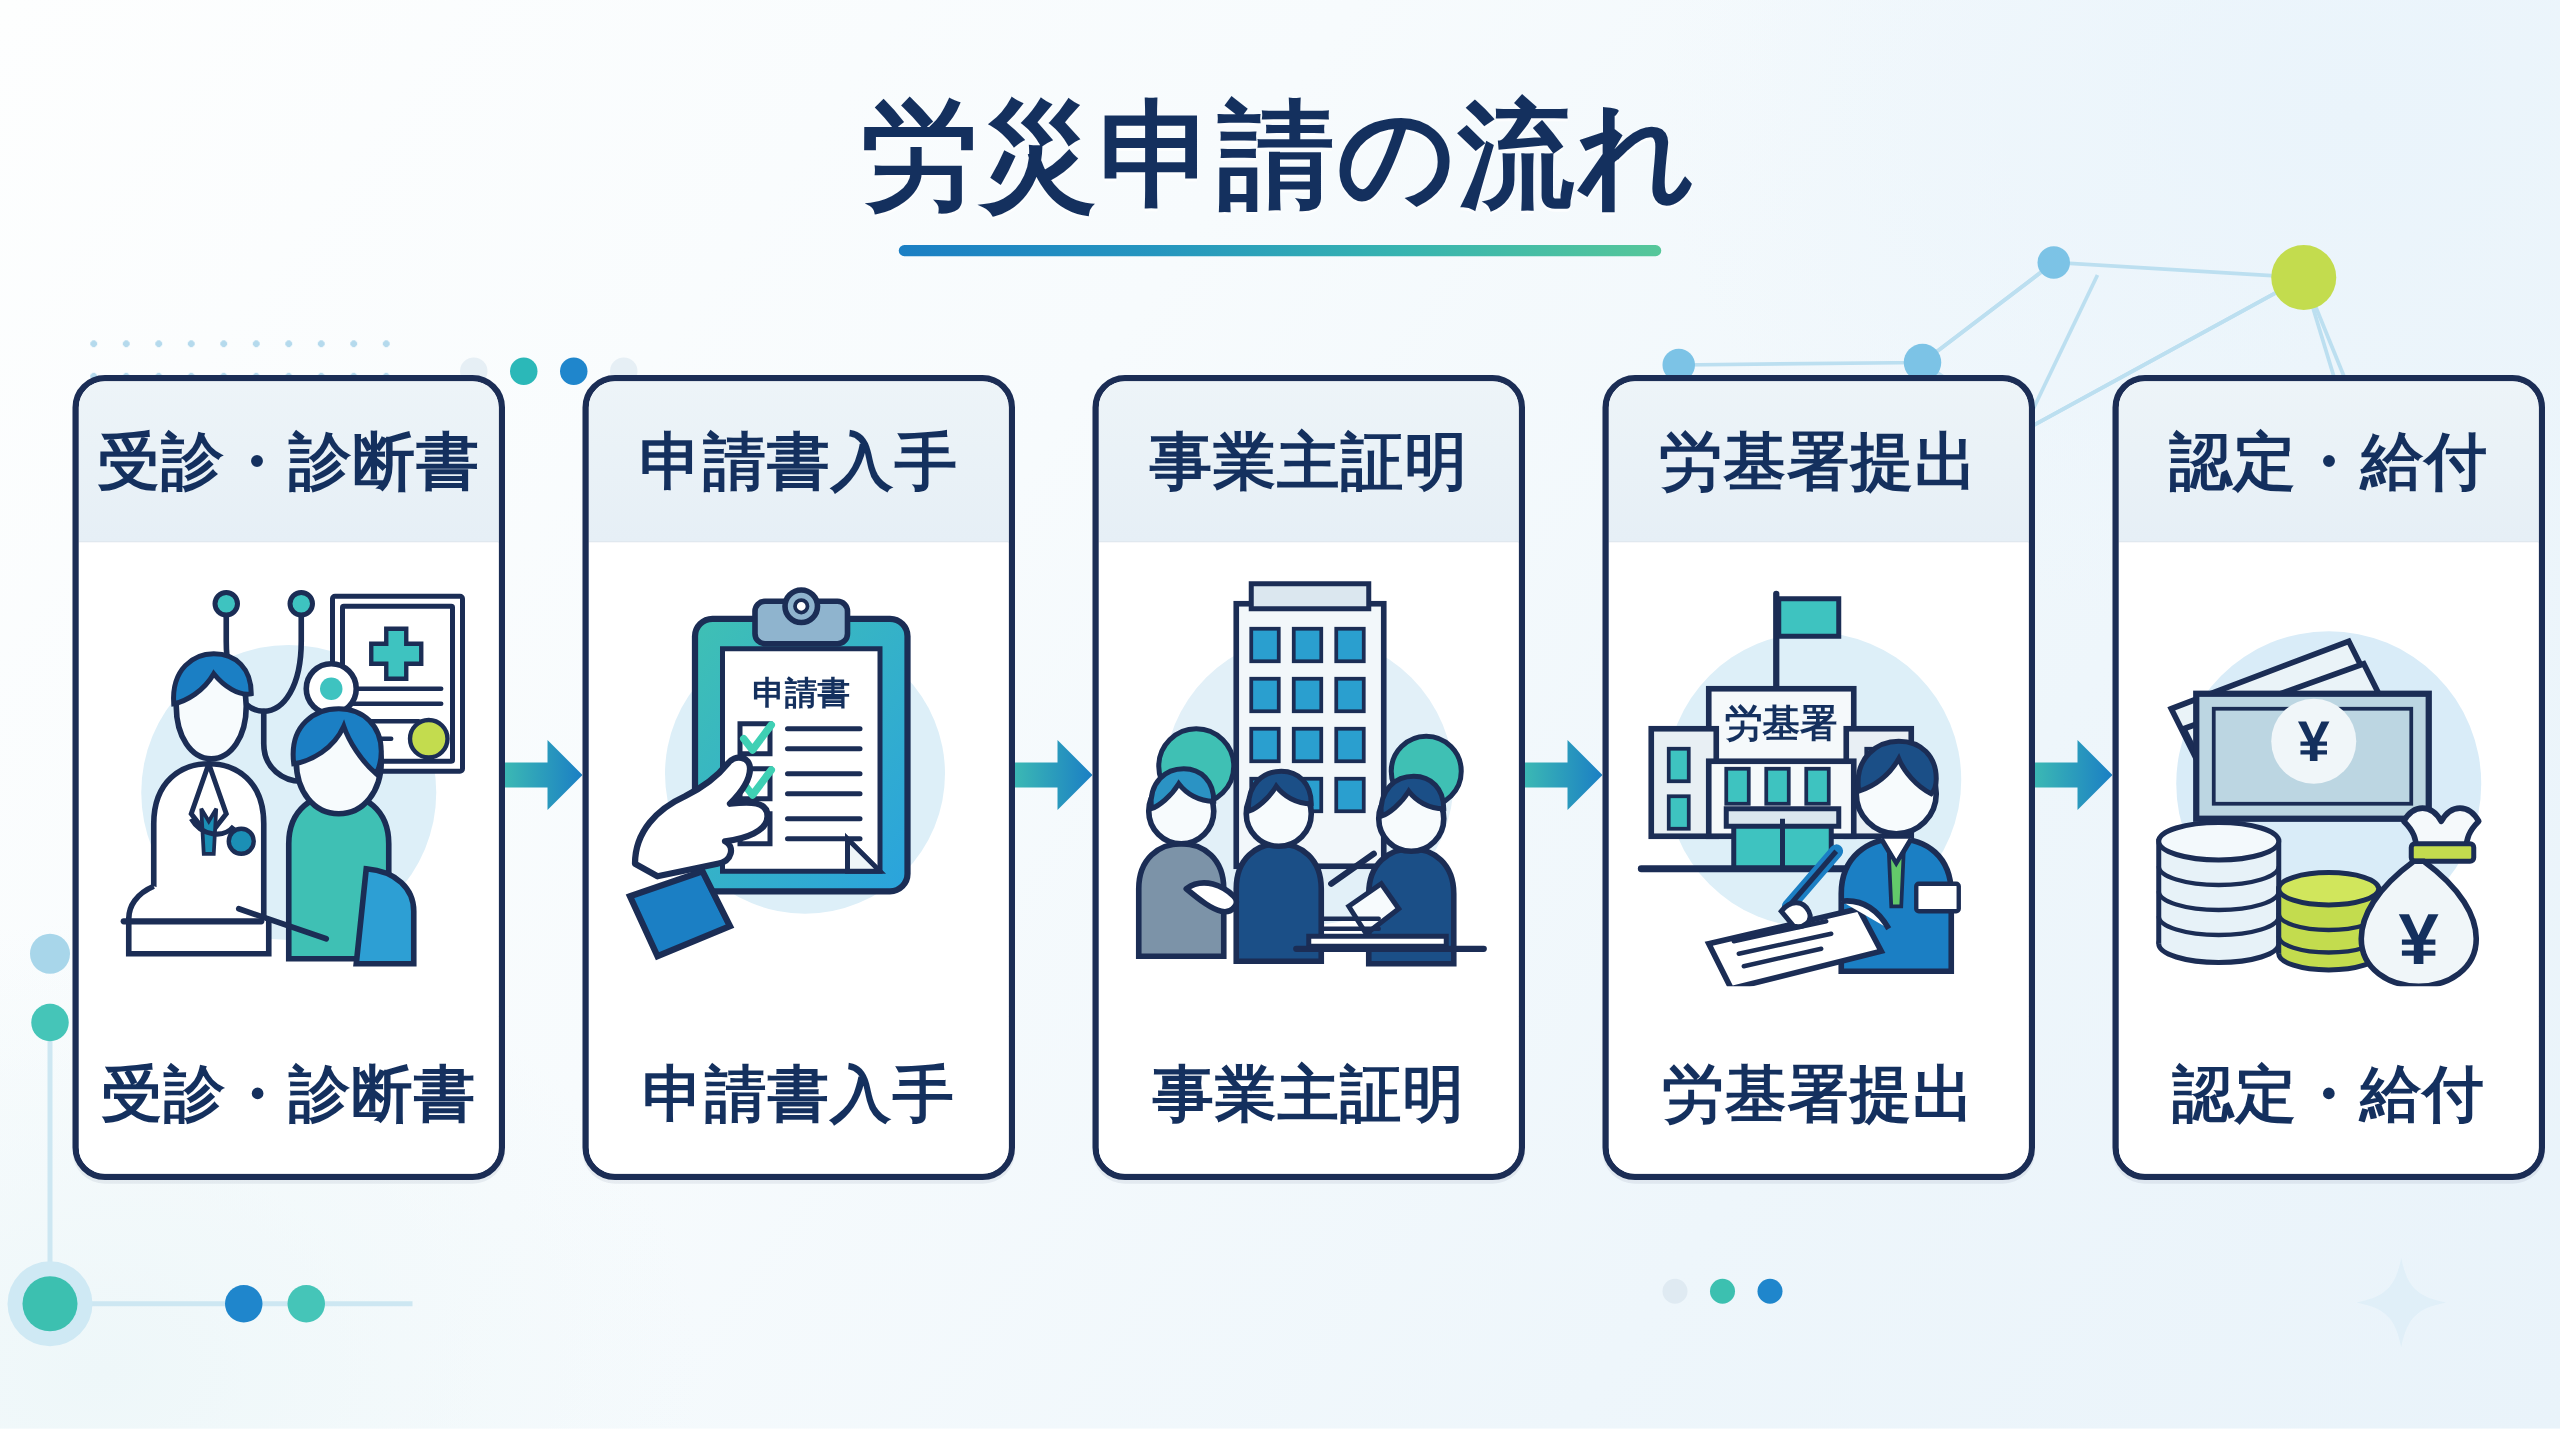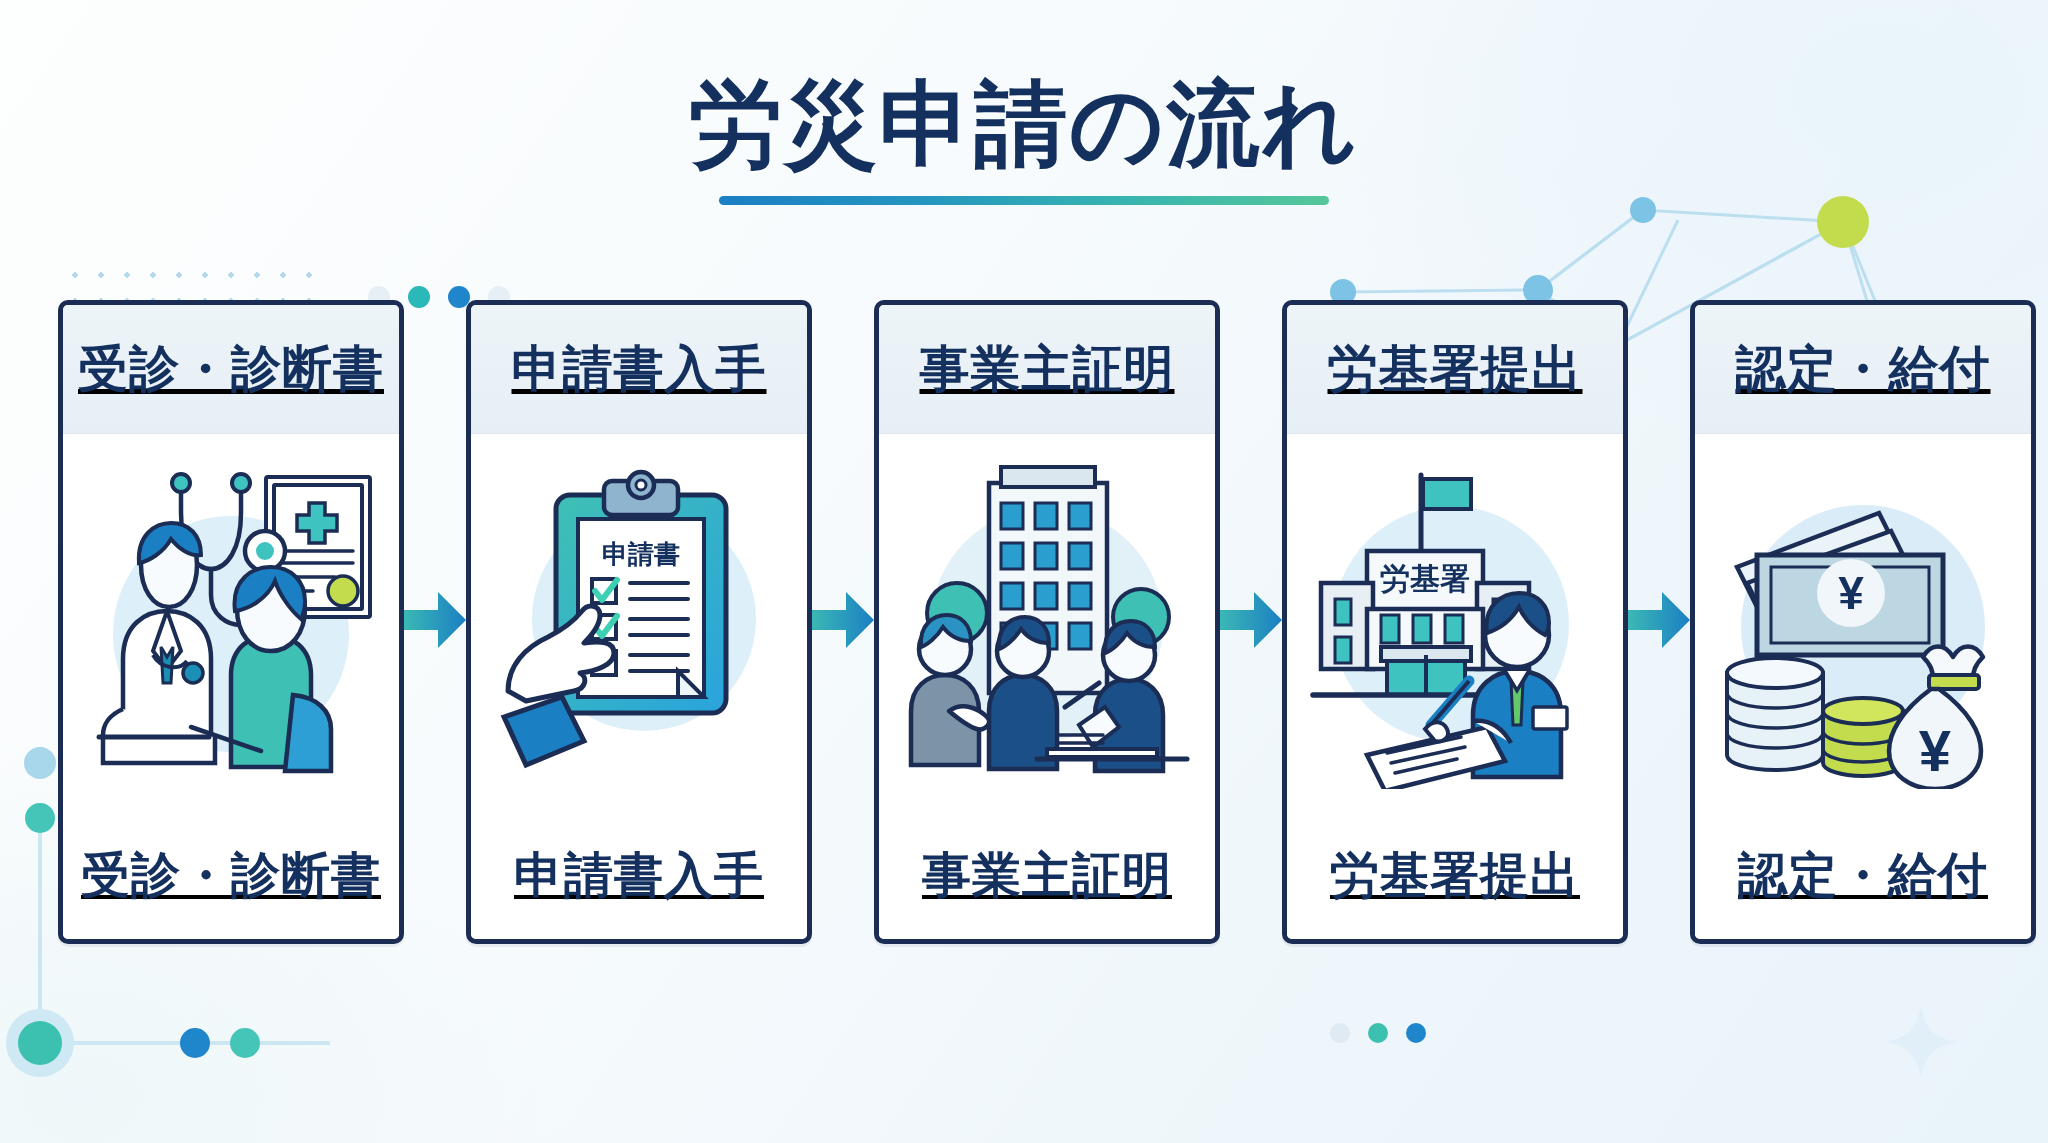--- a/index.html
+++ b/index.html
@@ -45,25 +45,24 @@
   
   #flow{
     position:absolute;left:58px;right:58px;top:300px;height:640px;
     display:flex;align-items:stretch;justify-content:space-between;
   }
   .card{
     position:relative;
     flex:0 0 336px;height:634px;
     background:#ffffff;
     border:5px solid #1b2d55;
-    border-radius:10px;
+    border-radius:26px;
     display:flex;flex-direction:column;
     box-shadow:0 3px 0 rgba(27,45,85,.07);
     overflow:hidden;
-    text-decoration:underline;
   }
   .card::after{ 
     content:"";position:absolute;left:16px;right:-18px;bottom:-18px;top:38px;
     background:#d9ecf6;border-radius:26px;z-index:-1;
   }
   .card-head{
     flex:0 0 128px;
     background:linear-gradient(180deg,#edf4f8 0%,#e6eff6 100%);
     display:flex;align-items:center;justify-content:center;
     border-bottom:1px solid rgba(27,45,85,.07);

